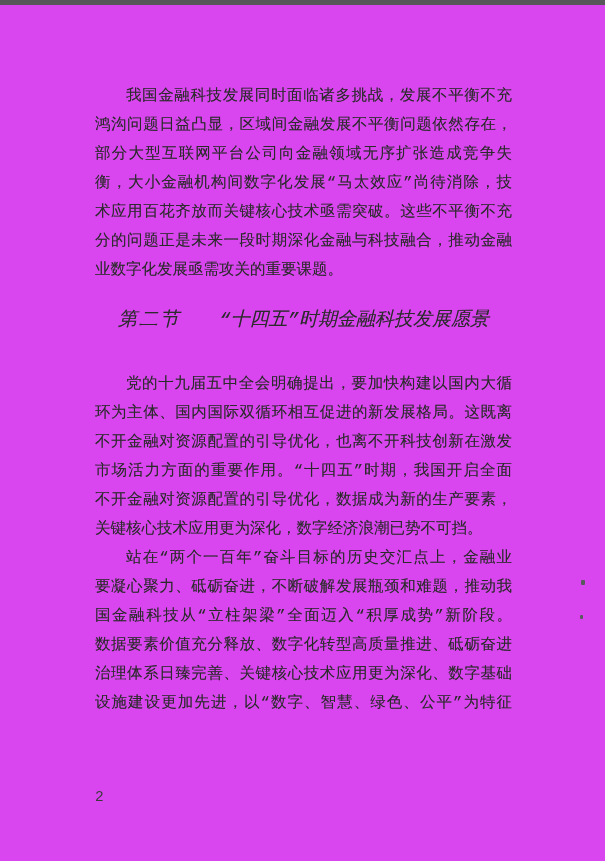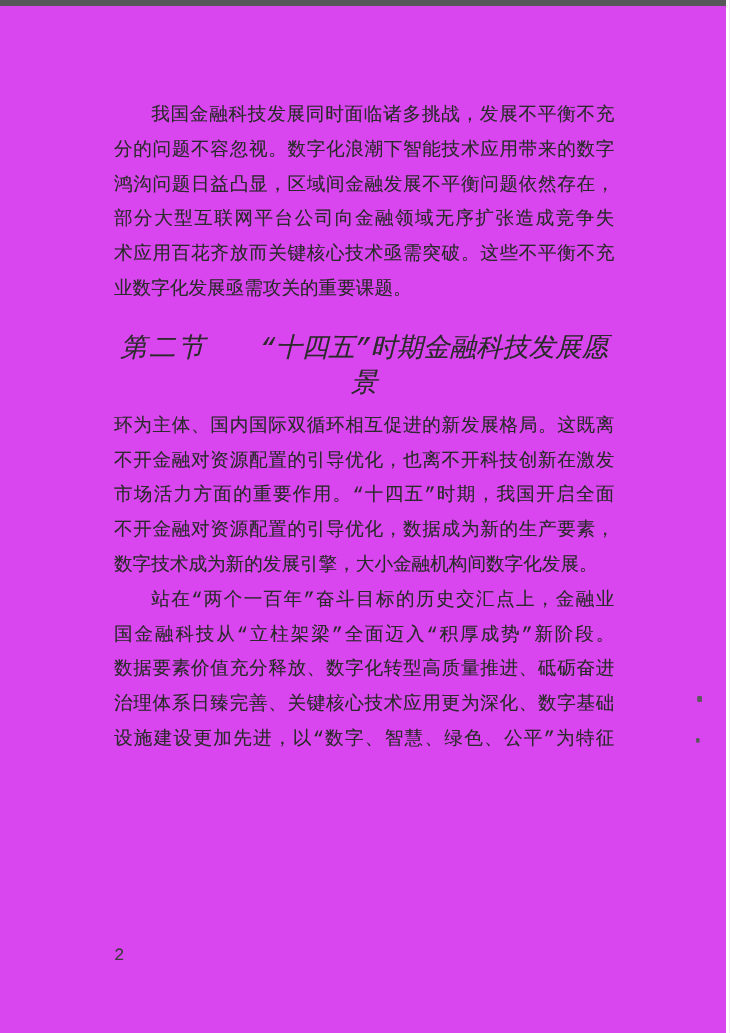--- a/index.html
+++ b/index.html
@@ -39,21 +39,21 @@
     text-shadow: 0 0 0.5px rgba(40,40,40,0.35);
   }
   .indent { text-indent: 31px; }
   .para-end { text-align-last: left; }
   .heading {
     margin-top: 21px;
     margin-bottom: 35px;
     height: 29px;
     line-height: 29px;
     text-align: center;
-    font-size: 22px;
+    font-size: 19px;
     font-style: italic;
     text-shadow: 0 0 0.5px rgba(40,40,40,0.35);
   }
   .heading .sec-label {
     margin-right: 2em;
     letter-spacing: 2px;
   }
   .page-number {
     position: absolute;
     left: 95px;
@@ -74,41 +74,44 @@
 </head>
 <body>
 
 <div class="page">
   <div class="topbar"></div>
 
   <div class="content">
 
     <div>
       <div class="line indent">我国金融科技发展同时面临诸多挑战，发展不平衡不充</div>
-      <div class="line">分的问题不容忽视。数字化浪潮下智能技术应用带来的数字</div>
       <div class="line">鸿沟问题日益凸显，区域间金融发展不平衡问题依然存在，</div>
       <div class="line">部分大型互联网平台公司向金融领域无序扩张造成竞争失</div>
+      <div class="line">衡，大小金融机构间数字化发展“马太效应”尚待消除，技</div>
       <div class="line">术应用百花齐放而关键核心技术亟需突破。这些不平衡不充</div>
+      <div class="line">分的问题正是未来一段时期深化金融与科技融合，推动金融</div>
       <div class="line para-end">业数字化发展亟需攻关的重要课题。</div>
     </div>
 
     <div class="heading">
       <span class="sec-label">第二节</span><span>“十四五”时期金融科技发展愿景</span>
     </div>
 
     <div>
+      <div class="line indent">党的十九届五中全会明确提出，要加快构建以国内大循</div>
       <div class="line">环为主体、国内国际双循环相互促进的新发展格局。这既离</div>
       <div class="line">不开金融对资源配置的引导优化，也离不开科技创新在激发</div>
       <div class="line">市场活力方面的重要作用。“十四五”时期，我国开启全面</div>
       <div class="line">不开金融对资源配置的引导优化，数据成为新的生产要素，</div>
-      <div class="line para-end">数字技术成为新的发展引擎，大小金融机构间数字化发展。</div>
+      <div class="line para-end">关键核心技术应用更为深化，数字经济浪潮已势不可挡。</div>
     </div>
 
     <div>
       <div class="line indent">站在“两个一百年”奋斗目标的历史交汇点上，金融业</div>
+      <div class="line">要凝心聚力、砥砺奋进，不断破解发展瓶颈和难题，推动我</div>
       <div class="line">国金融科技从“立柱架梁”全面迈入“积厚成势”新阶段。</div>
       <div class="line">数据要素价值充分释放、数字化转型高质量推进、砥砺奋进</div>
       <div class="line">治理体系日臻完善、关键核心技术应用更为深化、数字基础</div>
       <div class="line">设施建设更加先进，以“数字、智慧、绿色、公平”为特征</div>
     </div>
 
   </div>
 
   <div class="page-number">2</div>
 

